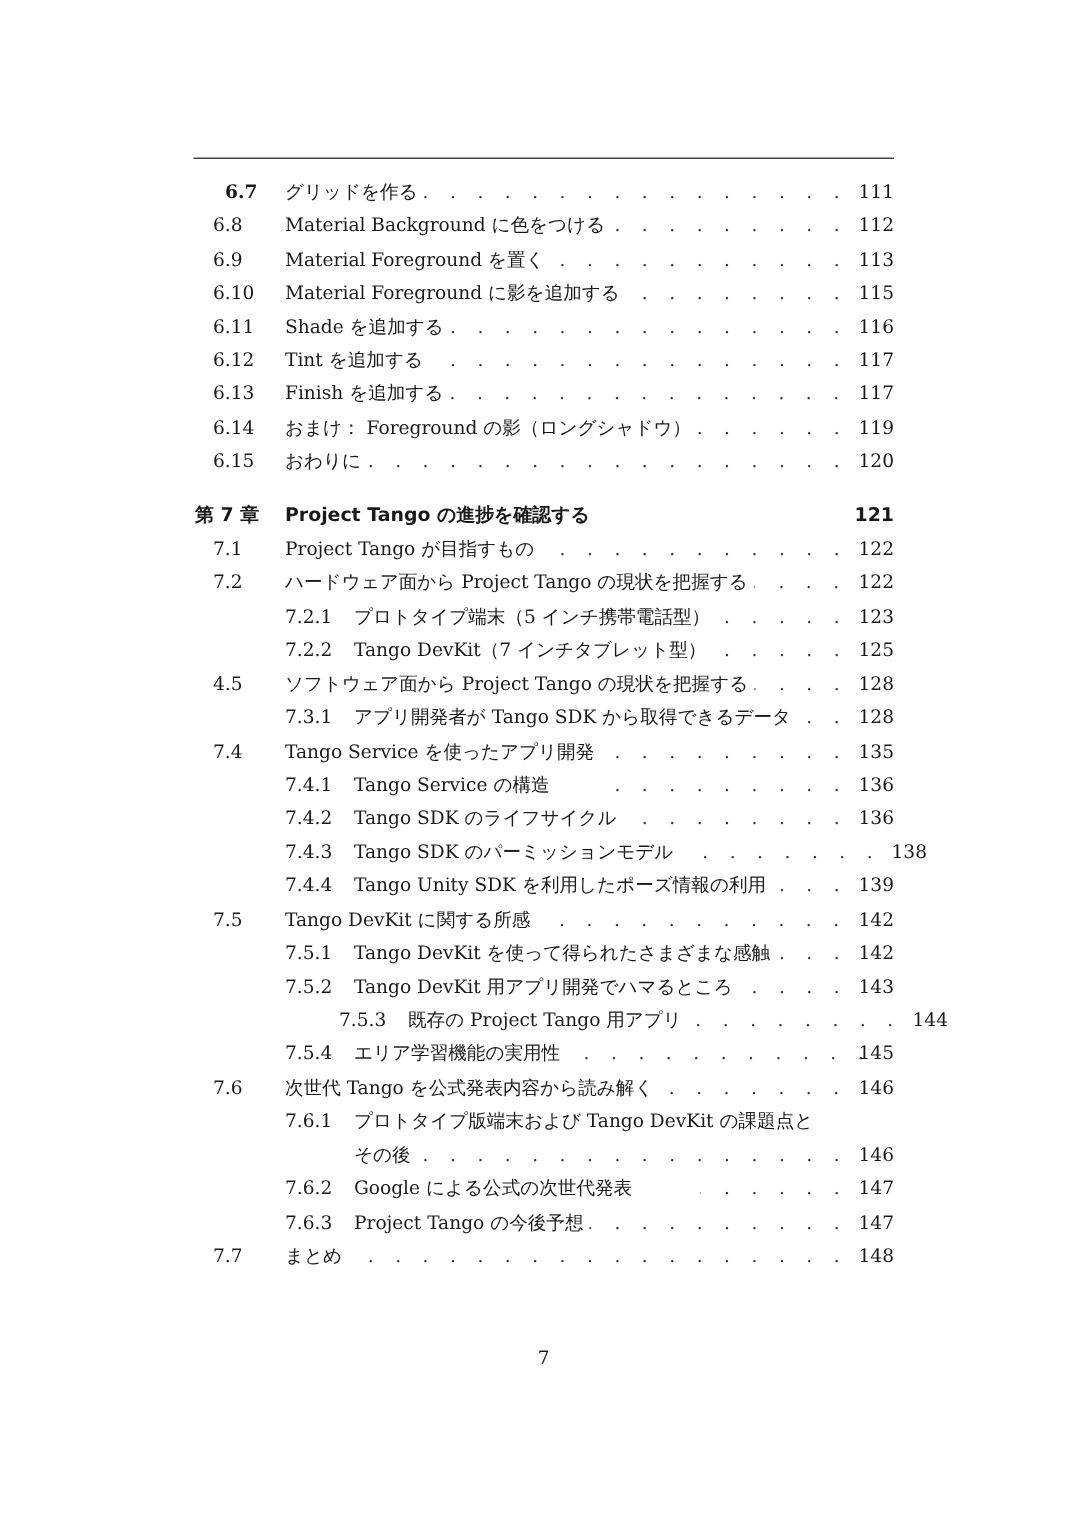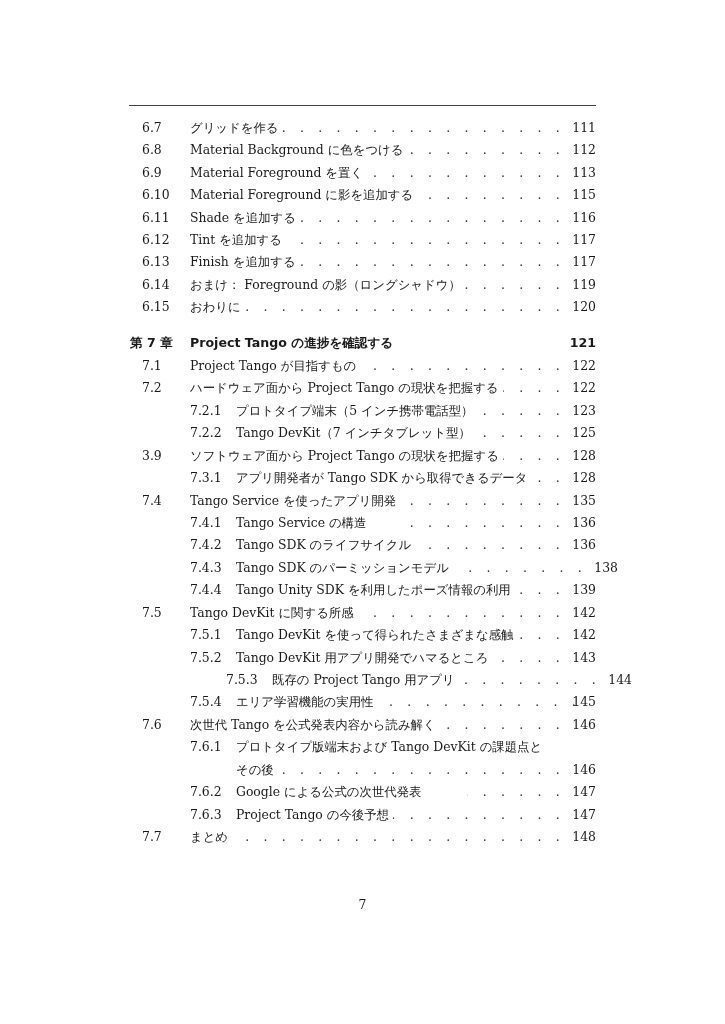--- a/index.html
+++ b/index.html
@@ -37,21 +37,21 @@
     font-size: 12.4px;
   }
 </style>
 </head>
 <body>
 
 <div class="rule"></div>
 
 <div class="toc" id="toc">
     <div class="row section" style="top: 118px;">
-      <span class="num" style="left: 142px;">6.7</span>
+      <span class="num" style="left: 150px; font-weight: bold;">6.7</span>
       <div class="title-wrap" style="left: 190px; right: 160px;">
         <span class="title">グリッドを作る</span>
         <span class="leader">. . . . . . . . . . . . . . . . . . . . . . . . . . . . . . . . . . . . . . . . . . . . .</span>
       </div>
       <span class="page">111</span>
     </div>
     <div class="row section" style="top: 140px;">
       <span class="num" style="left: 142px;">6.8</span>
       <div class="title-wrap" style="left: 190px; right: 160px;">
         <span class="title">Material Background に色をつける</span>
@@ -148,21 +148,21 @@
     </div>
     <div class="row subsection" style="top: 423px;">
       <span class="num" style="left: 190px;">7.2.2</span>
       <div class="title-wrap" style="left: 236px; right: 160px;">
         <span class="title">Tango DevKit（7 インチタブレット型）</span>
         <span class="leader">. . . . . . . . . . . . . . . . . . . . . . . . . . . . . . . . . . . . . . . . . . . . .</span>
       </div>
       <span class="page">125</span>
     </div>
     <div class="row section" style="top: 446px;">
-      <span class="num" style="left: 142px;">3.9</span>
+      <span class="num" style="left: 142px;">4.5</span>
       <div class="title-wrap" style="left: 190px; right: 160px;">
         <span class="title">ソフトウェア面から Project Tango の現状を把握する</span>
         <span class="leader">. . . . . . . . . . . . . . . . . . . . . . . . . . . . . . . . . . . . . . . . . . . . .</span>
       </div>
       <span class="page">128</span>
     </div>
     <div class="row subsection" style="top: 468px;">
       <span class="num" style="left: 190px;">7.3.1</span>
       <div class="title-wrap" style="left: 236px; right: 160px;">
         <span class="title">アプリ開発者が Tango SDK から取得できるデータ</span>

